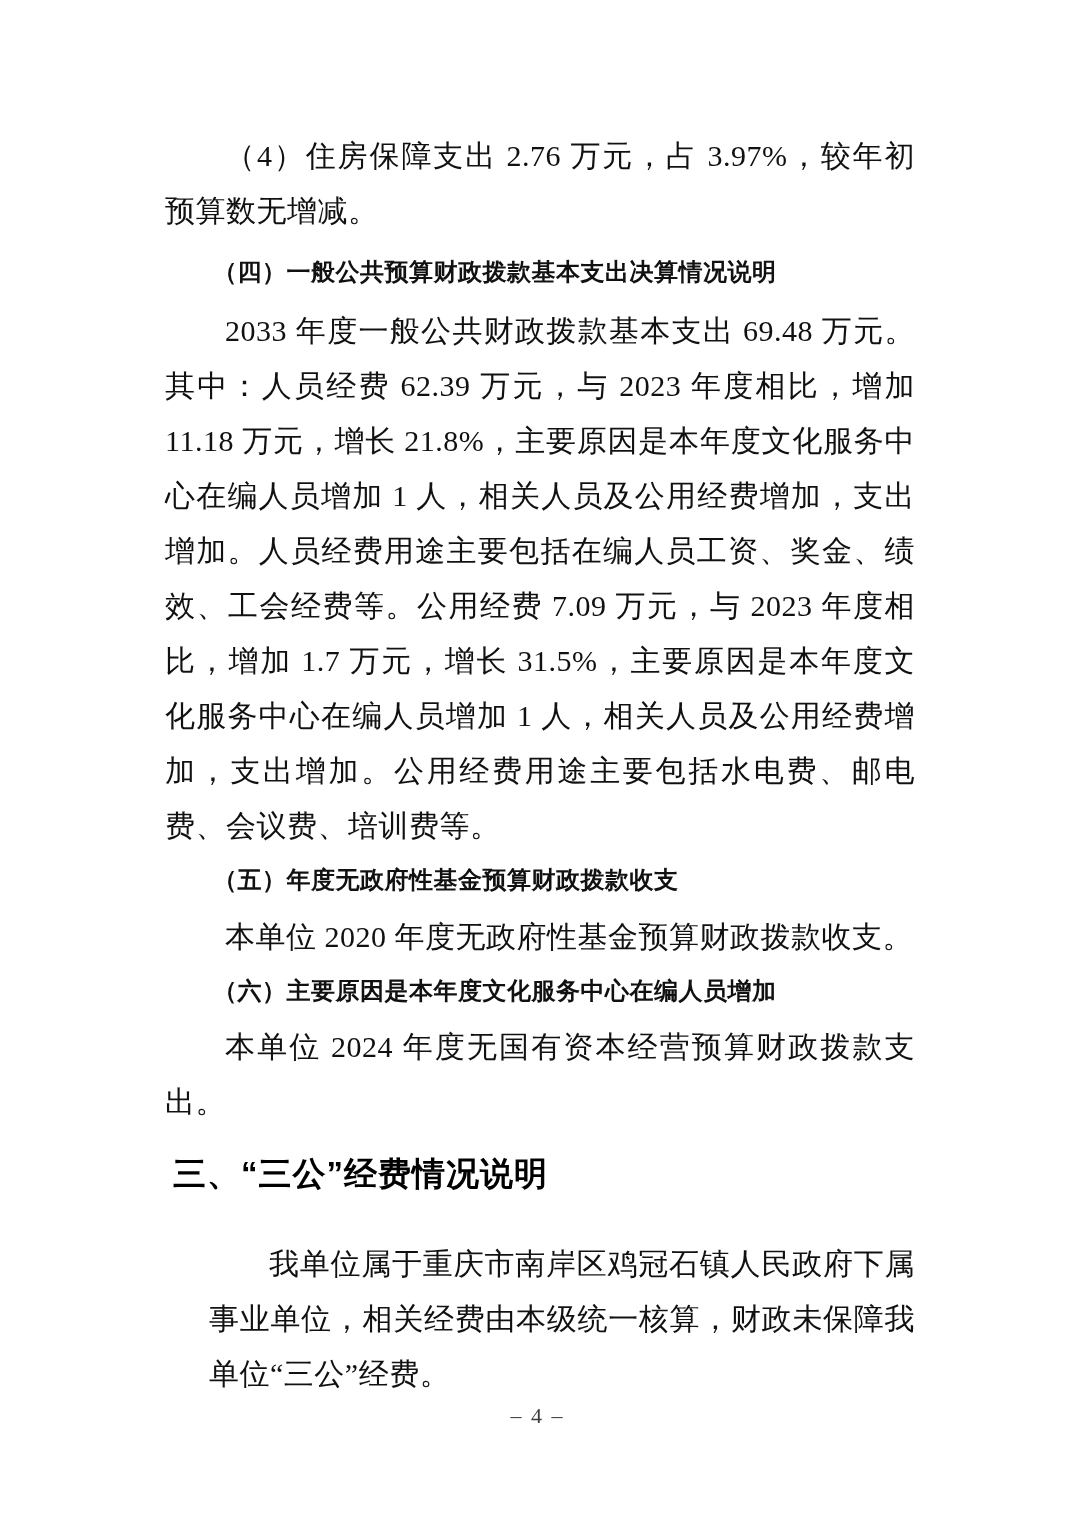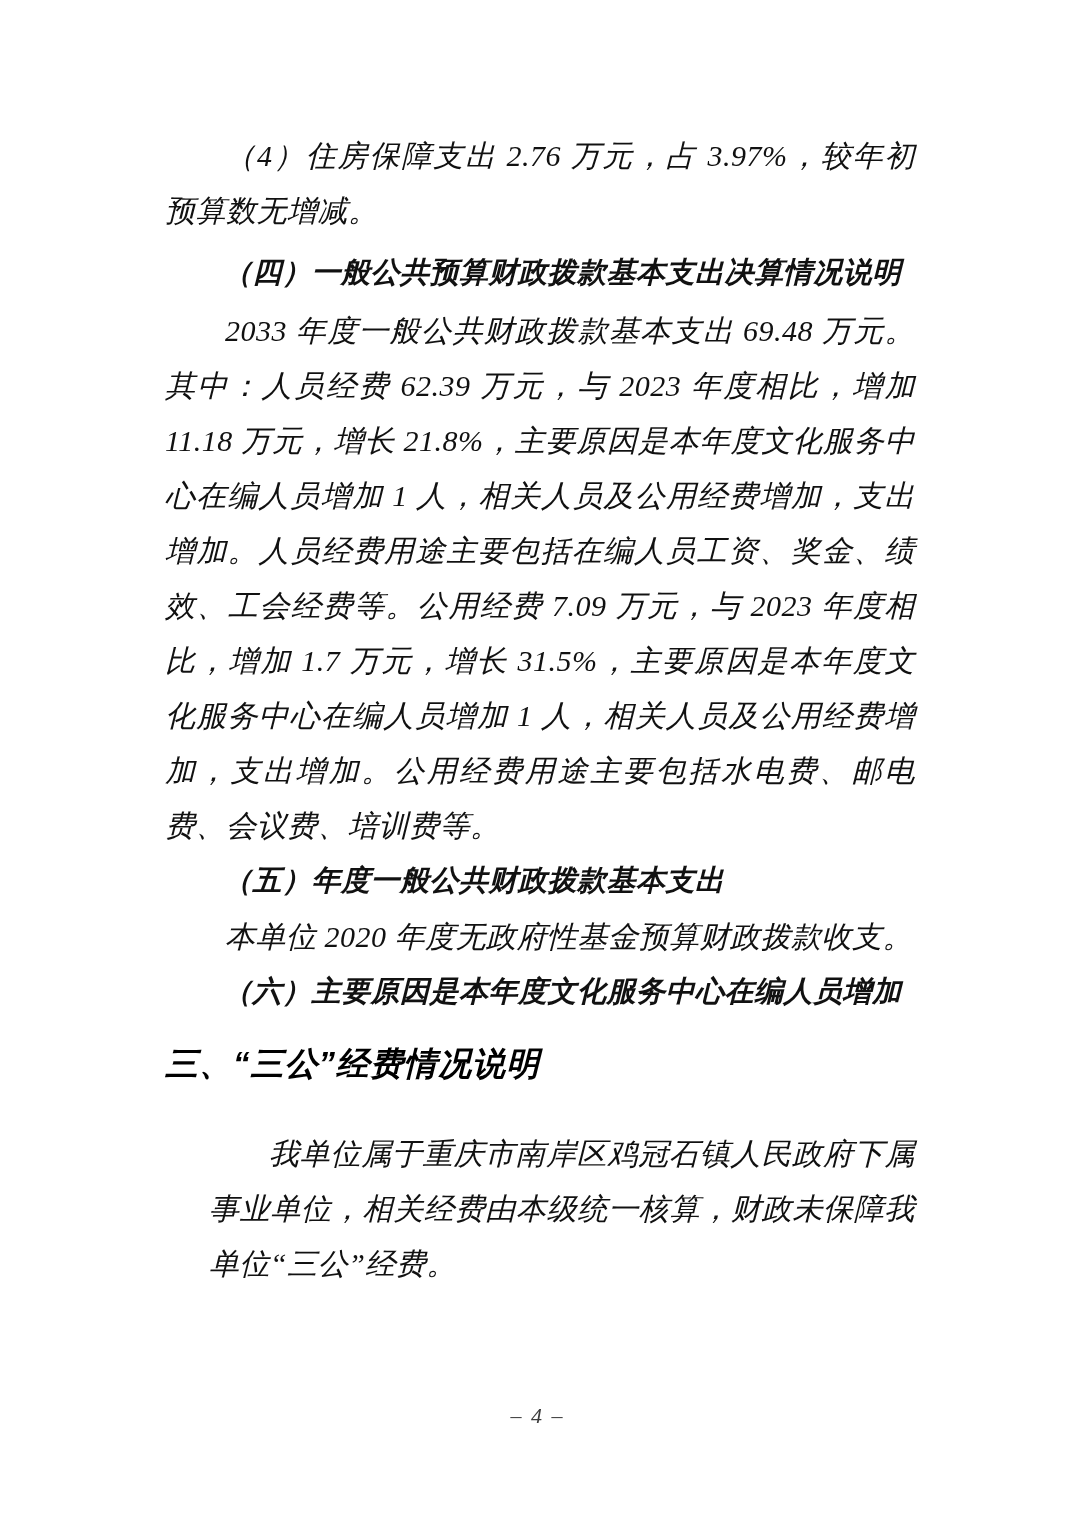--- a/index.html
+++ b/index.html
@@ -1,15 +1,15 @@
 <!DOCTYPE html>
 <html lang="zh"><head>
 <meta charset="utf-8">
 <style>
-  * { box-sizing: border-box; font-style: italic; }
+  * { box-sizing: border-box; }
   html, body {
     margin: 0;
     padding: 0;
     background: #ffffff;
   }
   .page {
     position: relative;
     width: 1075px;
     height: 1520px;
     background: #ffffff;
@@ -22,30 +22,30 @@
     margin: 0;
     font-size: 30px;
     line-height: 55px;
     text-align: justify;
     text-indent: 2em;
     font-weight: 400;
     letter-spacing: 0.5px;
   }
   .sub-heading {
     margin: 7px 0 0 0;
-    font-size: 29px;
+    font-size: 24px;
     line-height: 55px;
     text-indent: 2em;
     font-weight: 700;
     letter-spacing: 0.5px;
     font-family: "Liberation Serif", "DejaVu Serif", serif;
   }
   .para-after-heading { margin-top: 3px; }
   .big-heading {
-    margin: 17px 0 0 0;
+    margin: 17px 0 0 8px;
     font-size: 33px;
     line-height: 56px;
     font-weight: 900;
     text-indent: 0;
     letter-spacing: 1px;
     color: #000000;
     font-family: "Liberation Sans", "DejaVu Sans", sans-serif;
   }
   .para-after-big { margin-top: 34px; margin-left: 44px; }
   .page-footer {
@@ -65,26 +65,27 @@
 <body>
 
 <div class="page">
 
   <p class="body-para">（4）住房保障支出 2.76 万元，占 3.97%，较年初预算数无增减。</p>
 
   <p class="sub-heading">（四）一般公共预算财政拨款基本支出决算情况说明</p>
 
   <p class="body-para para-after-heading">2033 年度一般公共财政拨款基本支出 69.48 万元。其中：人员经费 62.39 万元，与 2023 年度相比，增加 11.18 万元，增长 21.8%，主要原因是本年度文化服务中心在编人员增加 1 人，相关人员及公用经费增加，支出增加。人员经费用途主要包括在编人员工资、奖金、绩效、工会经费等。公用经费 7.09 万元，与 2023 年度相比，增加 1.7 万元，增长 31.5%，主要原因是本年度文化服务中心在编人员增加 1 人，相关人员及公用经费增加，支出增加。公用经费用途主要包括水电费、邮电费、会议费、培训费等。</p>
 
-  <p class="sub-heading" style="margin-top:0;">（五）年度一般公共财政拨款基本支出</p>
+  <p class="sub-heading" style="margin-top:0;">（五）年度无政府性基金预算财政拨款收支</p>
 
   <p class="body-para" style="margin-top:1px;">本单位 2020 年度无政府性基金预算财政拨款收支。</p>
 
   <p class="sub-heading" style="margin-top:0;">（六）主要原因是本年度文化服务中心在编人员增加</p>
 
+  <p class="body-para">本单位 2024 年度无国有资本经营预算财政拨款支出。</p>
 
   <p class="big-heading">三、“三公”经费情况说明</p>
 
   <p class="body-para para-after-big">我单位属于重庆市南岸区鸡冠石镇人民政府下属事业单位，相关经费由本级统一核算，财政未保障我单位“三公”经费。</p>
 
   <div class="page-footer">– 4 –</div>
 
 </div>
 
 </body></html>

